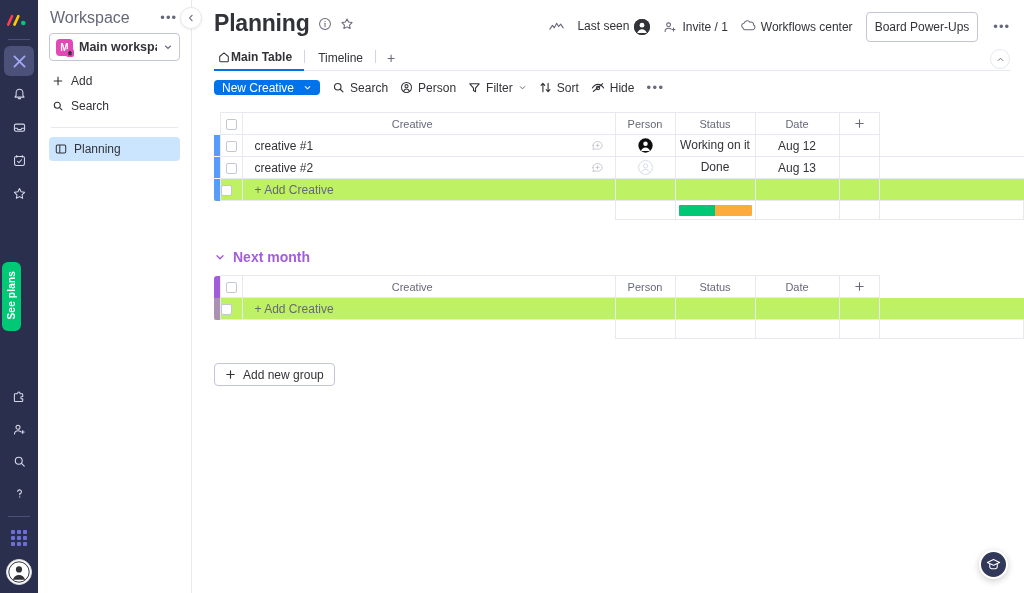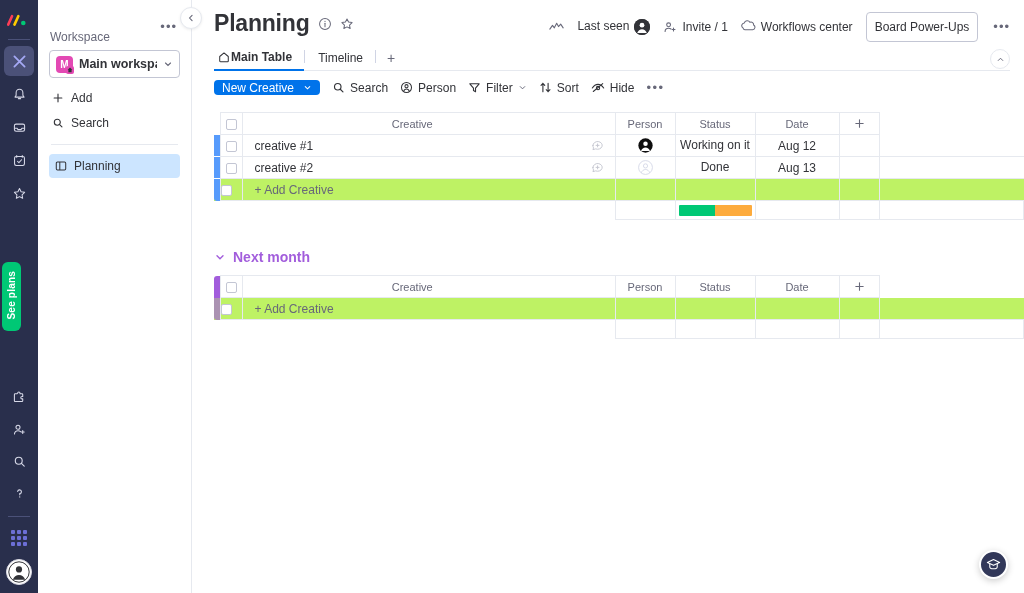--- a/index.html
+++ b/index.html
@@ -49,21 +49,21 @@
     display:flex; align-items:center; justify-content:center;
     border:1px solid #d9d9e3; cursor:pointer; margin-top:4px;
   }
 
   
   .wsp {
     width:154px; flex:0 0 154px; height:593px; background:#fff;
     border-right:1px solid #e6e9ef; padding:9px 11px 0; position:relative;
   }
   .wsp-head { display:flex; align-items:center; justify-content:space-between; padding:0 1px 6px; }
-  .wsp-title { font-size:12px; color:#676879;margin-top:21px; }
+  .wsp-title { font-size:16px; color:#676879; }
   .dots-btn { color:#676879; cursor:pointer; letter-spacing:1px; font-size:13px; line-height:8px; padding:0 2px; }
   .ws-select {
     display:flex; align-items:center; gap:6px;
     border:1px solid #c3c6d4; border-radius:4px; height:28px;
     padding:0 6px; cursor:pointer; background:#fff;
   }
   .ws-avatar {
     width:17px; height:17px; border-radius:4px;
     background:#e349b4; position:relative; flex:0 0 17px;
     display:flex; align-items:center; justify-content:center;
@@ -739,20 +739,28 @@
               <span class="sumbar-empty"></span>
             </td>
             <td class="sum-b"></td>
             <td class="sum-b"></td>
             <td class="sum-b"></td>
           </tr>
         </tbody>
           </table>
       </div>
 
+      <div class="add-group-btn">
+        <span>
+          <svg width="11" height="11" viewBox="0 0 12 12" fill="none" stroke="#323338" stroke-width="1.25" stroke-linecap="round">
+              <path d="M6 2 V10 M2 6 H10"></path>
+            </svg>
+        </span>
+        <span>Add new group</span>
+      </div>
     </div>
 
     <div class="academy-btn">
       <svg width="17" height="17" viewBox="0 0 20 20" fill="none" stroke="#ffffff" stroke-width="1.25" stroke-linejoin="round" stroke-linecap="round">
         <path d="M10 4.2 L17.2 7.6 L10 11 L2.8 7.6 Z"></path>
         <path d="M5.6 9.3 v3.3 c0 1.4 2 2.4 4.4 2.4 s4.4 -1 4.4 -2.4 V9.3"></path>
       </svg>
     </div>
   </div>
 </div>

